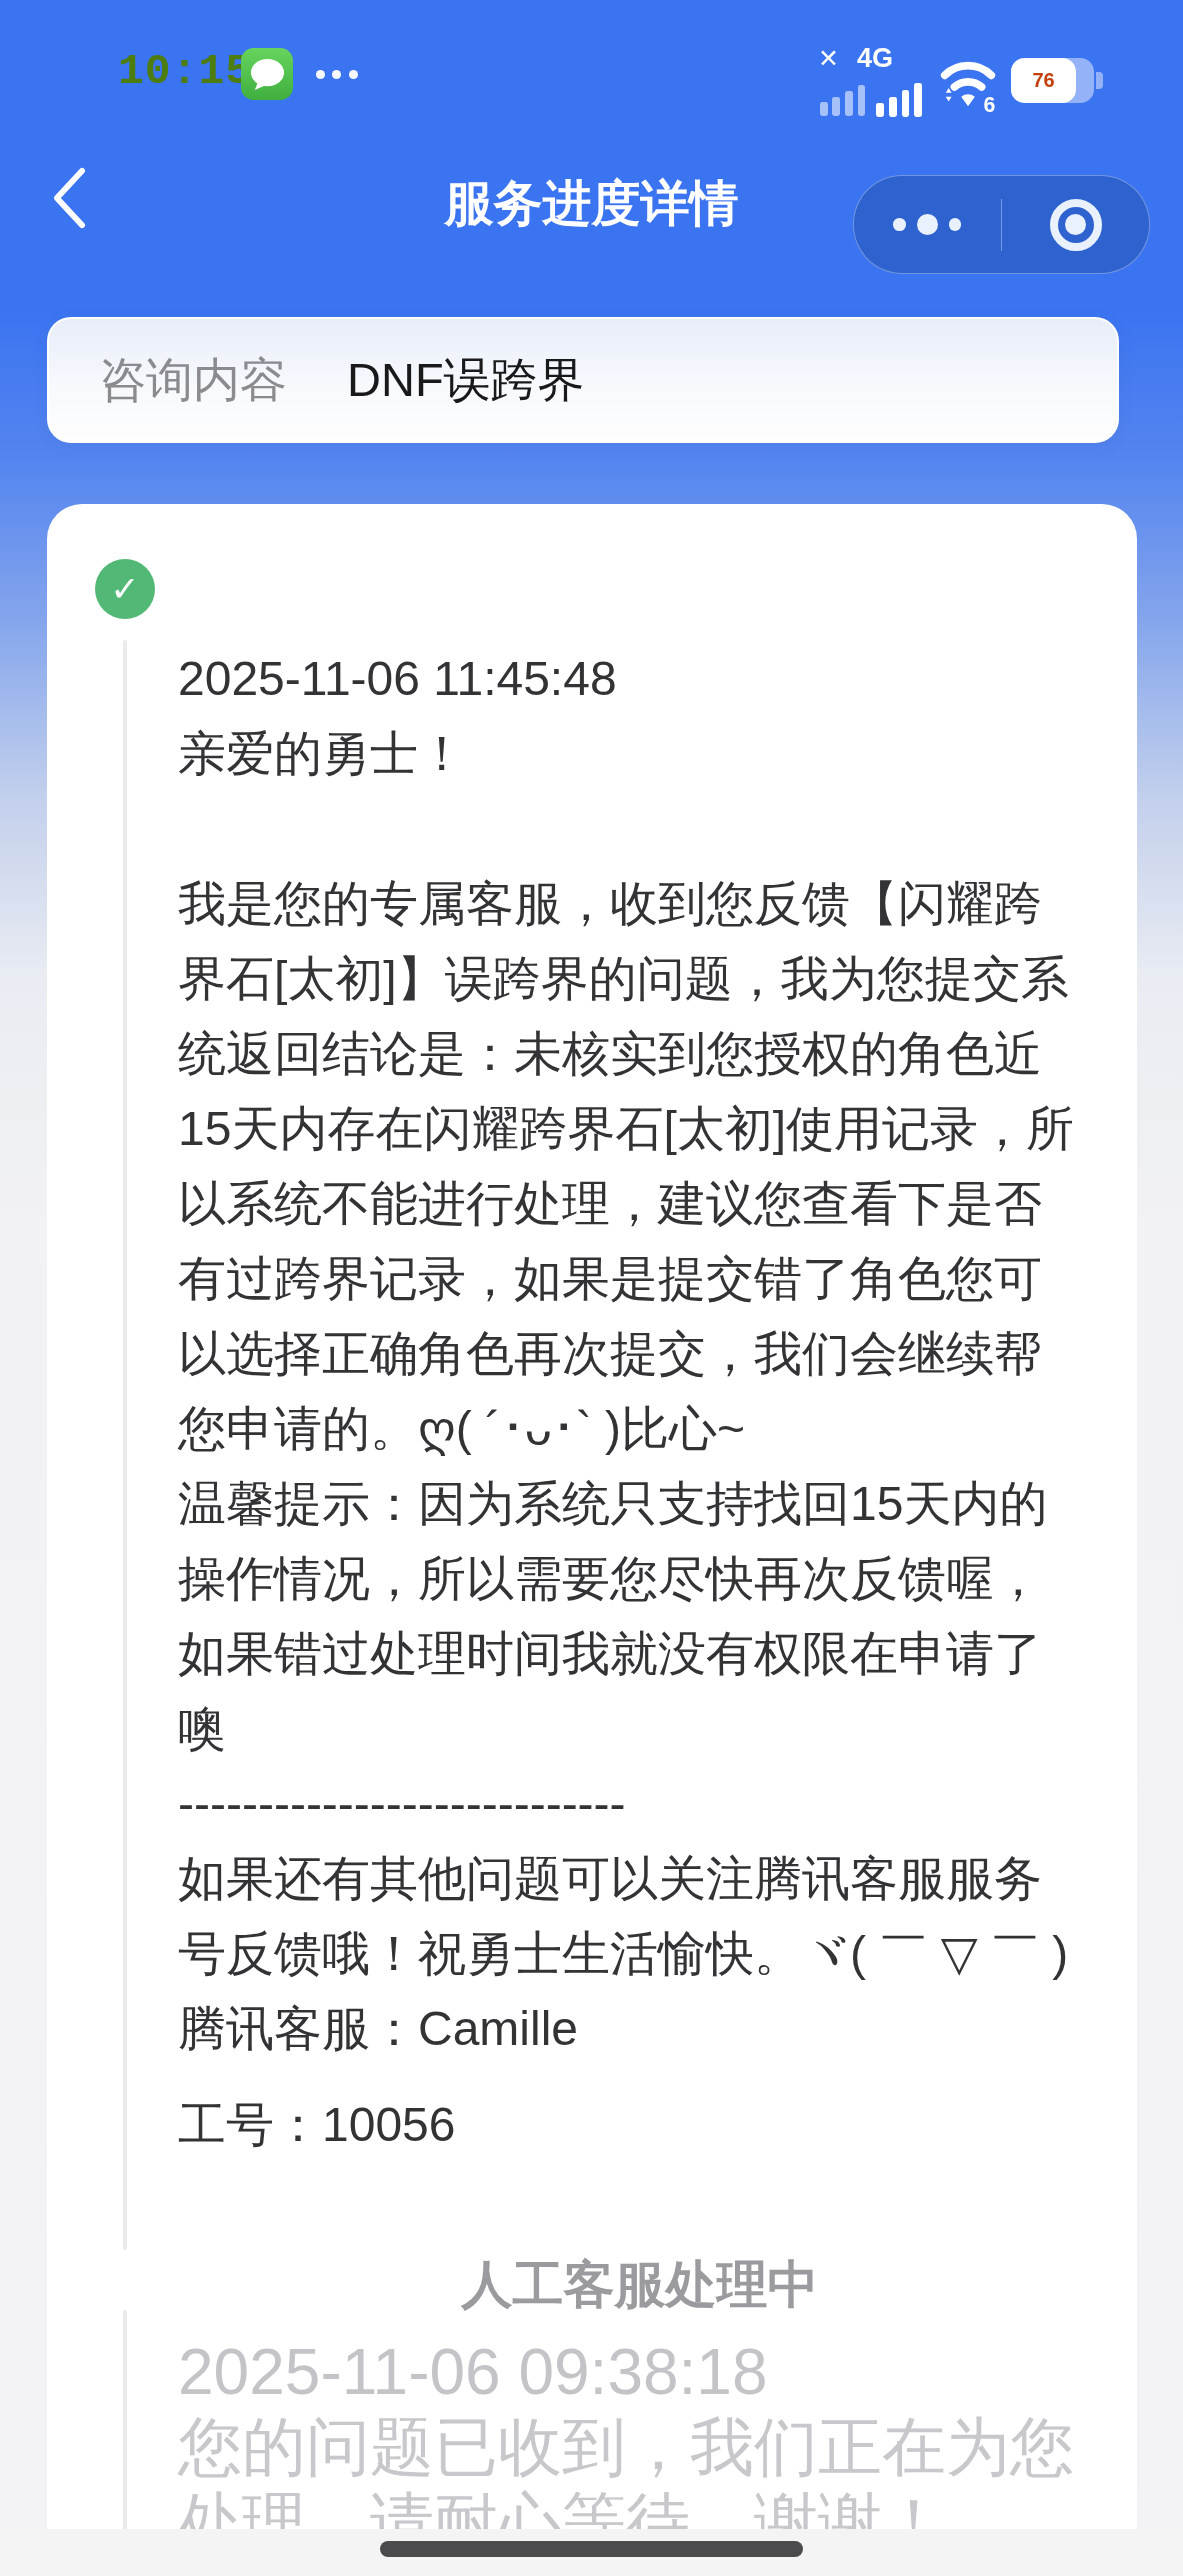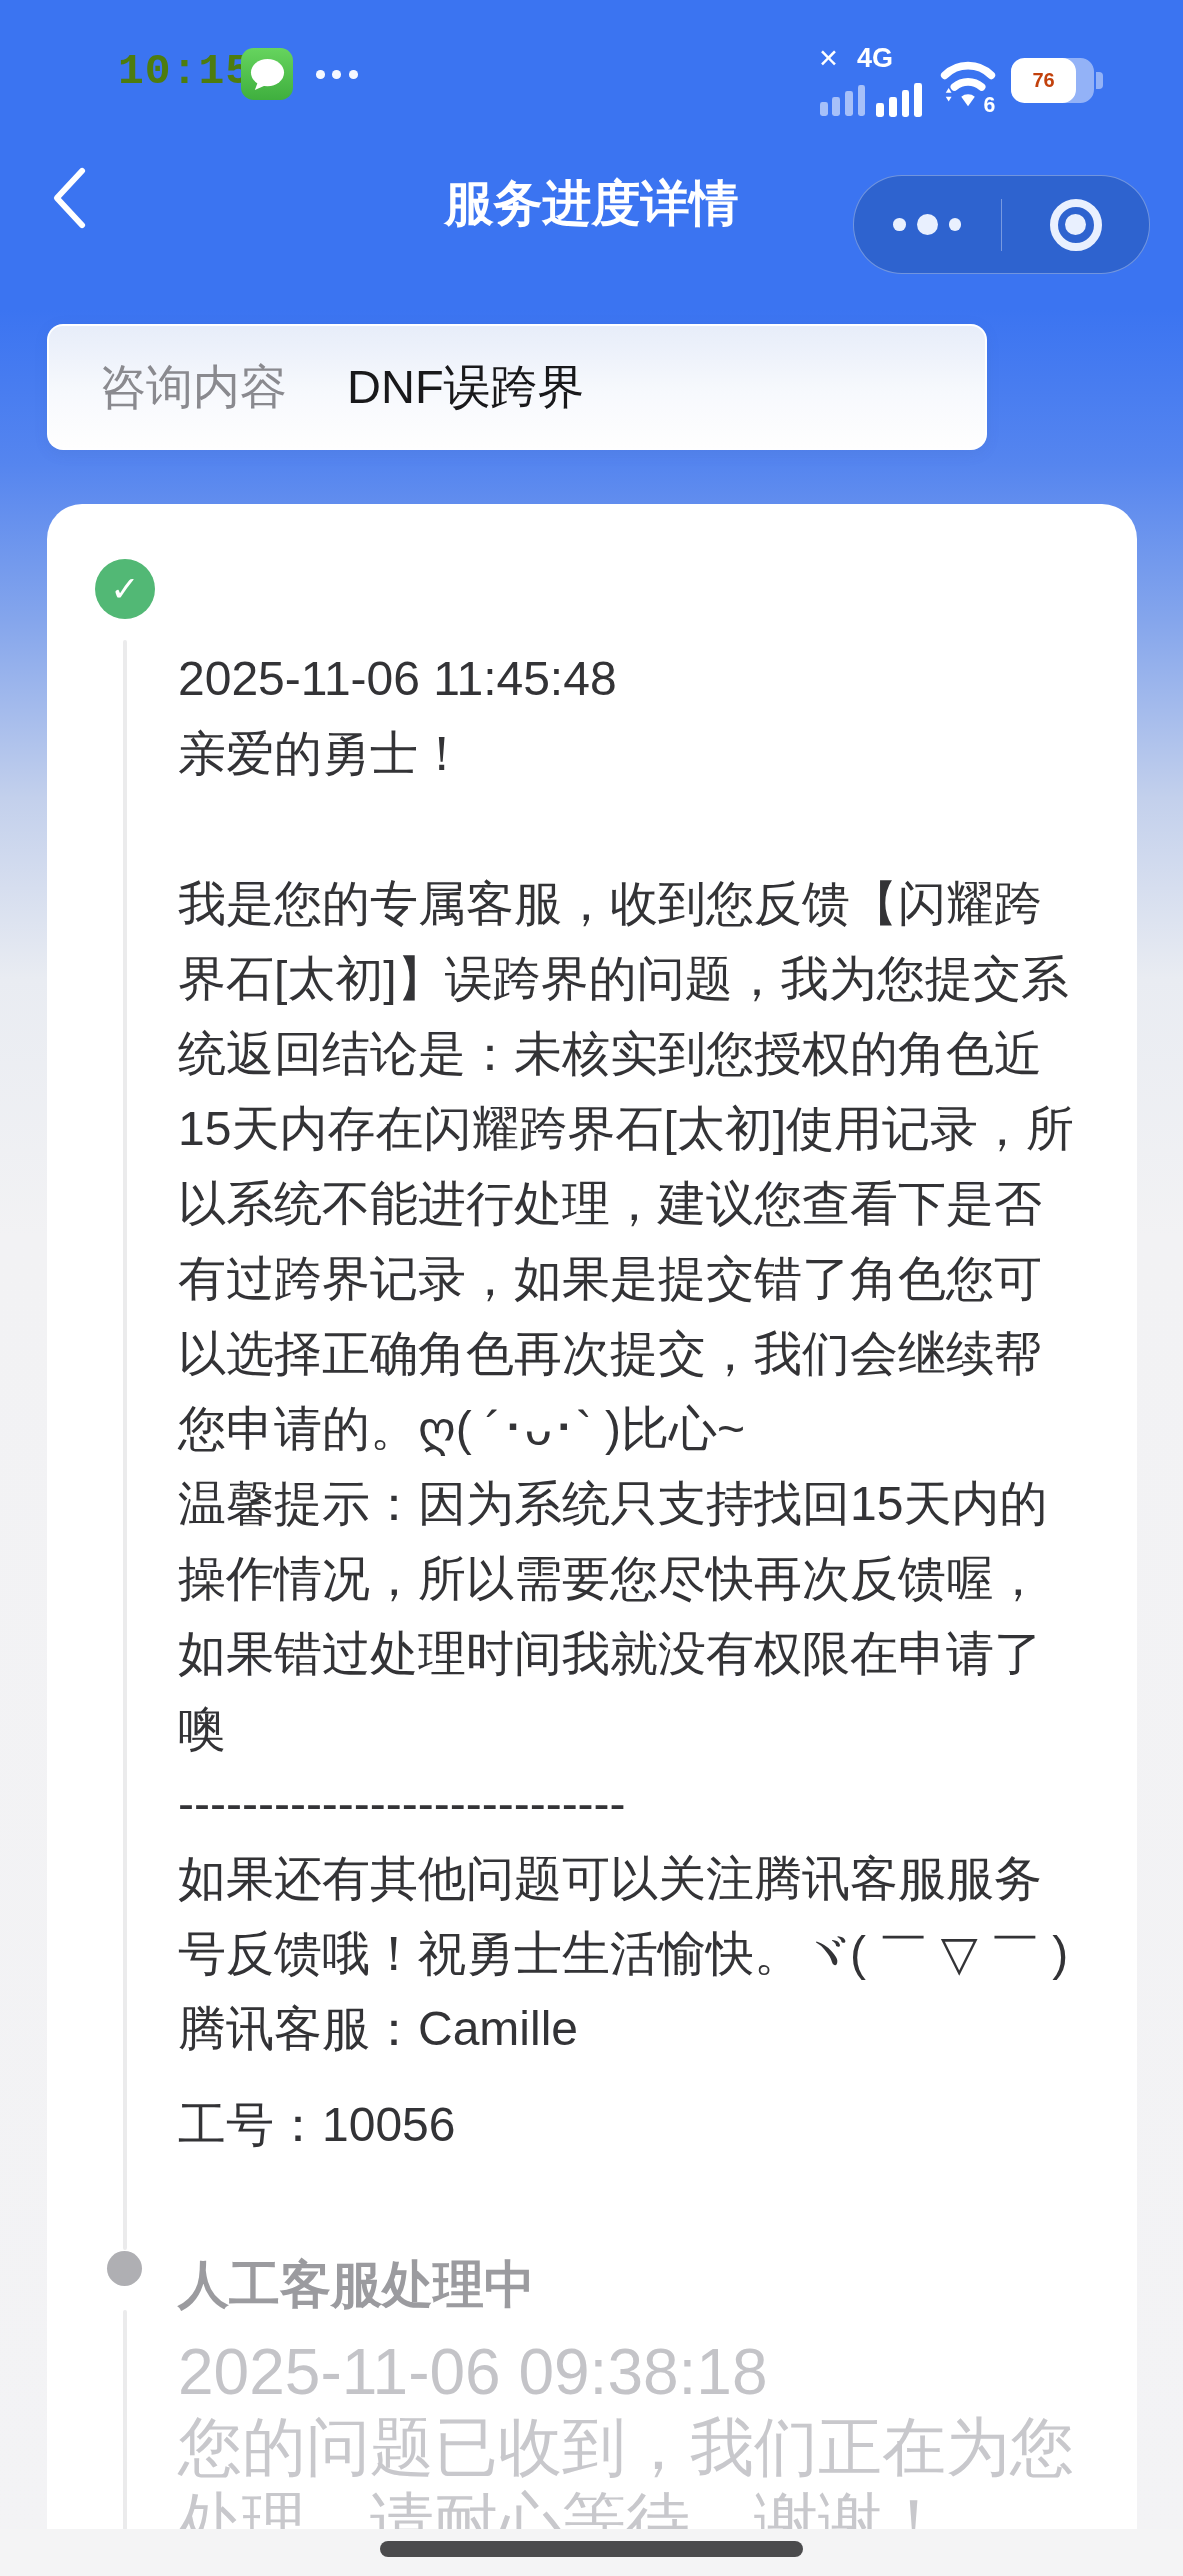--- a/index.html
+++ b/index.html
@@ -39,41 +39,41 @@
     background:#2E63CF;border:1.9px solid rgba(255,255,255,0.32);box-sizing:border-box;display:flex;}
   .capsule .half{flex:1;display:flex;align-items:center;justify-content:center;cursor:pointer;}
   .capsule .divider{width:1.9px;height:52px;background:rgba(255,255,255,0.35);align-self:center;}
   .moredots{display:flex;align-items:center;gap:10.7px;}
   .moredots i{border-radius:50%;background:#E9F0FE;display:block;}
   .moredots i:nth-child(1),.moredots i:nth-child(3){width:12.6px;height:12.6px;}
   .moredots i:nth-child(2){width:21.3px;height:21.3px;}
   .target{width:52px;height:52px;border-radius:50%;border:8.7px solid #E9F0FE;box-sizing:border-box;position:relative;}
   .target i{position:absolute;left:50%;top:50%;width:21.3px;height:21.3px;margin:-10.7px 0 0 -10.7px;border-radius:50%;background:#E9F0FE;}
   
-  .consult{position:absolute;left:47px;top:324px;width:940px;height:126px;border-radius:16px;
+  .consult{position:absolute;left:47px;top:317px;width:1072px;height:126px;border-radius:24px;
     background:linear-gradient(180deg,#E7EDF9 0%,#F7F9FD 55%,#FEFEFE 100%);
     border:2.9px solid rgba(255,255,255,0.95);box-sizing:border-box;
     box-shadow:0 3.9px 13.6px rgba(60,90,160,0.10);
     display:flex;align-items:center;}
   .consult .lbl{margin-left:50px;font-size:47px;color:#8A8A8F;}
   .consult .val{margin-left:60px;font-size:47px;color:#19191B;}
   
   .card{position:absolute;left:47px;top:504px;width:1090px;height:2072px;background:#FFFFFF;
     border-radius:35px 35px 0 0;overflow:hidden;}
   .rail1{position:absolute;left:76px;top:136px;width:3.9px;height:1610px;background:#EBEBEC;border-radius:1.9px;}
   .rail2{position:absolute;left:76px;top:1806px;width:3.9px;height:266px;background:#EBEBEC;border-radius:1.9px;}
   .head1{position:absolute;left:48px;top:55px;display:flex;align-items:center;}
   .check{width:60px;height:60px;border-radius:50%;background:#52B875;display:flex;align-items:center;justify-content:center;
     color:#FFFFFF;font-size:35px;font-weight:700;}
   .head1 .st{margin-left:25px;font-size:51px;font-weight:700;color:#52B875;}
   .content1{position:absolute;left:131px;top:137px;width:901px;font-size:48px;line-height:75px;color:#333336;}
   .content1 p,.content1 .ts{margin:0;min-height:75px;}
   .content1 .gap{margin-top:21.3px;}
   .item2{position:absolute;left:0;top:1747px;width:100%;}
-  .item2 .head2{display:flex;height:60px;padding-left:60px;}
+  .item2 .head2{display:flex;align-items:center;height:60px;padding-left:60px;flex-direction:column;}
   .dot{width:35px;height:35px;border-radius:50%;background:#AFAFB3;}
   .head2 .st{margin-left:36px;font-size:51px;font-weight:700;color:#9B9B9F;}
   .item2 .body2{margin:24px 58px 0 131px;font-size:64px;line-height:75px;}
   .body2 .ts{color:#C4C4C8;min-height:75px;}
   .body2 .msg2{color:#C8C8CC;margin:0;}
   
   .bottomband{position:absolute;left:0;top:2529px;width:1183px;height:47px;background:#F4F4F5;}
   .homebar{position:absolute;left:380px;top:2541px;width:423px;height:15.5px;border-radius:8.7px;background:#4B4B4D;cursor:pointer;}
 </style>
 </head>

